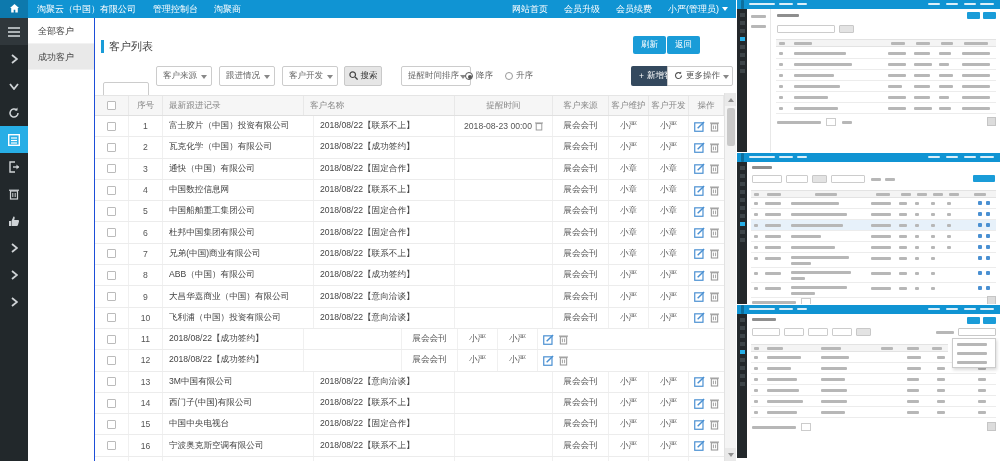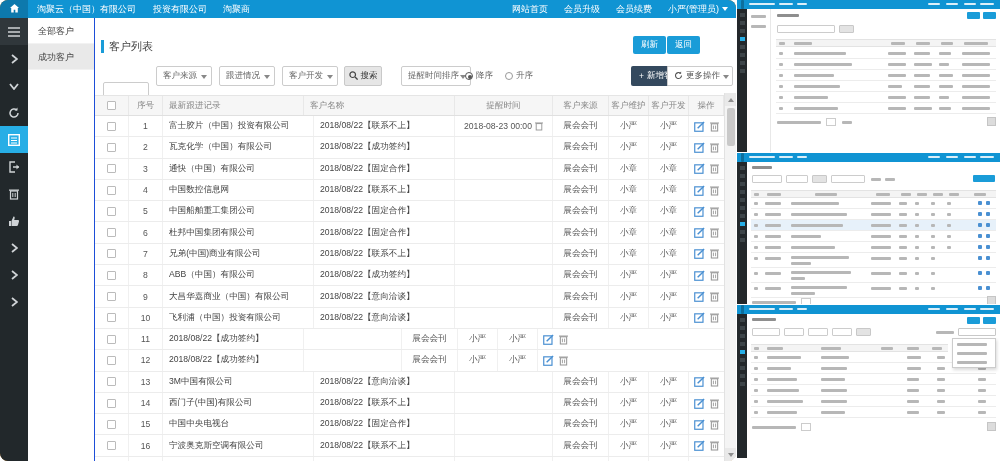--- a/index.html
+++ b/index.html
@@ -1,21 +1,21 @@
 <!DOCTYPE html>
 <html><head>
 <meta charset="utf-8">
 <style>
   *{margin:0;padding:0;box-sizing:border-box;}
   html,body{width:1000px;height:461px;overflow:hidden;background:#fff;
     font-family:"Liberation Sans","DejaVu Sans",sans-serif;}
   .stage{position:relative;width:1000px;height:461px;background:#fff;}
 
   
-  .app{position:absolute;left:0;top:0;width:736px;height:461px;background:#a16207;overflow:hidden;border-radius:8px;}
+  .app{position:absolute;left:0;top:0;width:736px;height:461px;background:#a16207;overflow:hidden;}
 
   
   .navbar{position:absolute;left:0;top:0;width:736px;height:18px;background:#1094d3;color:#fff;
     display:flex;align-items:center;font-size:9px;}
   .nav-home{width:28px;height:18px;background:rgba(0,0,0,.18);display:flex;align-items:center;justify-content:center;flex:0 0 28px;}
   .nav-brand{padding:0 9px;white-space:nowrap;}
   .nav-item{padding:0 8px;white-space:nowrap;cursor:pointer;}
   .nav-right{margin-left:auto;display:flex;align-items:center;}
   .nav-user{display:flex;align-items:center;gap:3px;padding:0 8px;}
   .caret-w{width:0;height:0;border-left:3px solid transparent;border-right:3px solid transparent;border-top:4px solid #fff;display:inline-block;}
@@ -129,21 +129,21 @@
 
     <div class="navbar">
       <div class="nav-home">
         <span>
           <svg width="11" height="11" viewBox="0 0 11 11">
               <path d="M5.5 1L1 5h1.2v4.5h2.5V6.8h1.6v2.7h2.5V5H10z" fill="#fff"></path>
             </svg>
         </span>
       </div>
       <span class="nav-brand">淘聚云（中国）有限公司</span>
-      <span><span class="nav-item">投资有限公司</span><span class="nav-item">淘聚商</span></span>
+      <span><span class="nav-item">管理控制台</span><span class="nav-item">淘聚商</span></span>
       <span class="nav-right">
         <span><span class="nav-item">网站首页</span><span class="nav-item">会员升级</span><span class="nav-item">会员续费</span></span>
         <span class="nav-user">
           <span>小严(管理员)</span>
           <span class="caret-w"></span>
         </span>
       </span>
     </div>
 
     <div class="iconbar">

